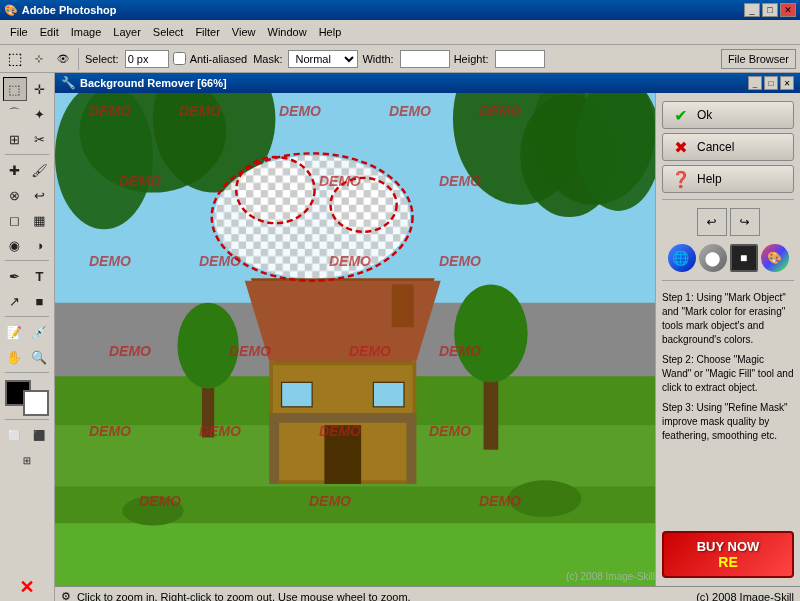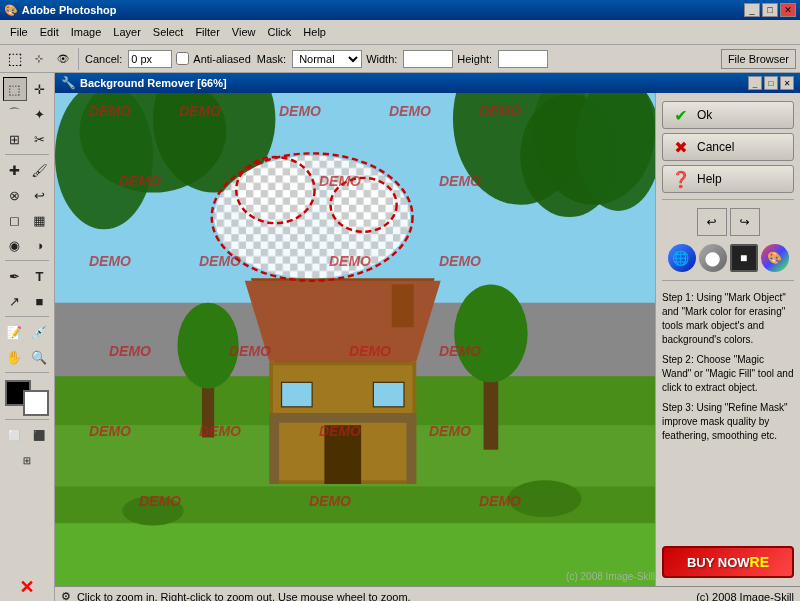--- a/index.html
+++ b/index.html
@@ -353,31 +353,31 @@
 </div>
 
 <div class="menu-bar">
   <span class="menu-item">File</span>
   <span class="menu-item">Edit</span>
   <span class="menu-item">Image</span>
   <span class="menu-item">Layer</span>
   <span class="menu-item">Select</span>
   <span class="menu-item">Filter</span>
   <span class="menu-item">View</span>
-  <span class="menu-item">Click</span>
+  <span class="menu-item">Window</span>
   <span class="menu-item">Help</span>
 </div>
 
 <div class="toolbar">
   <div class="toolbar-group">
     <button class="toolbar-btn" style="font-size:16px;">⬚</button>
     <button class="toolbar-btn">⊹</button>
     <button class="toolbar-btn">👁</button>
   </div>
-  <span class="toolbar-label">Cancel:</span>
+  <span class="toolbar-label">Select:</span>
   <input class="toolbar-input" style="width: 44px;" value="0 px">
   <input type="checkbox" style="">
   <span class="toolbar-label">Anti-aliased</span>
   <span class="toolbar-label">Mask:</span>
   <select class="toolbar-select" style="width:70px;">
     <option>Normal</option>
     <option>Fixed Ratio</option>
     <option>Fixed Size</option>
   </select>
   <span class="toolbar-label">Width:</span>
@@ -605,21 +605,21 @@
             </div>
             <div class="panel-step">
               <span>Step 2: Choose "Magic Wand" or "Magic Fill" tool and click to extract object.</span>
             </div>
             <div class="panel-step">
               <span>Step 3: Using "Refine Mask" improve mask quality by feathering, smoothing etc.</span>
             </div>
           </div>
 
           <div class="buy-now-badge">
-            <div style="display:flex; flex-direction:row; align-items:center;">
+            <div style="display:flex; flex-direction:column; align-items:center;">
               <span class="buy-now-text">BUY NOW</span>
               <span class="buy-now-logo">RE</span>
             </div>
           </div>
         </div>
       </div>
 
       <div class="status-bar">
         <span style="margin-right:6px;">⚙</span>
         <span>Click to zoom in. Right-click to zoom out. Use mouse wheel to zoom.</span>

